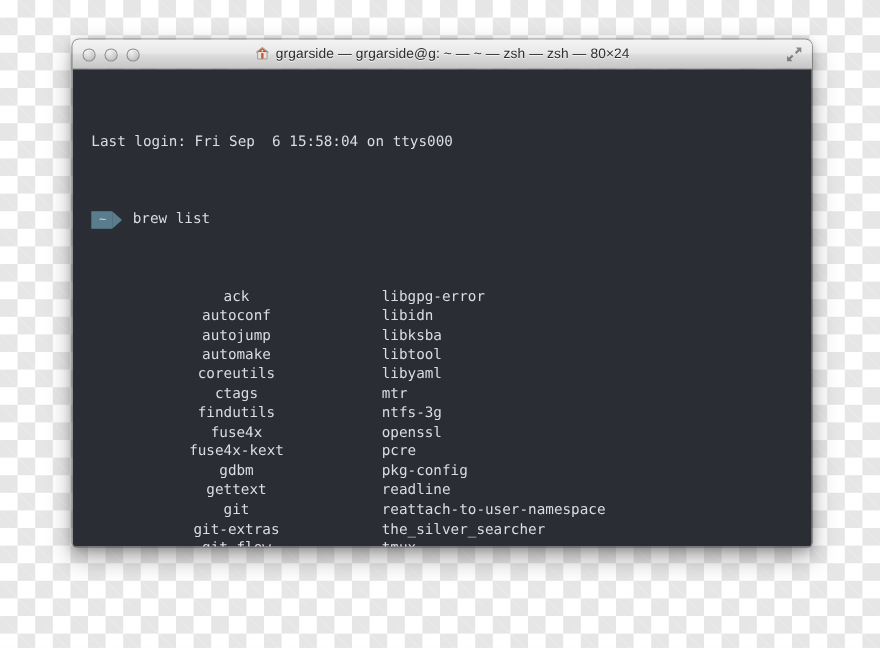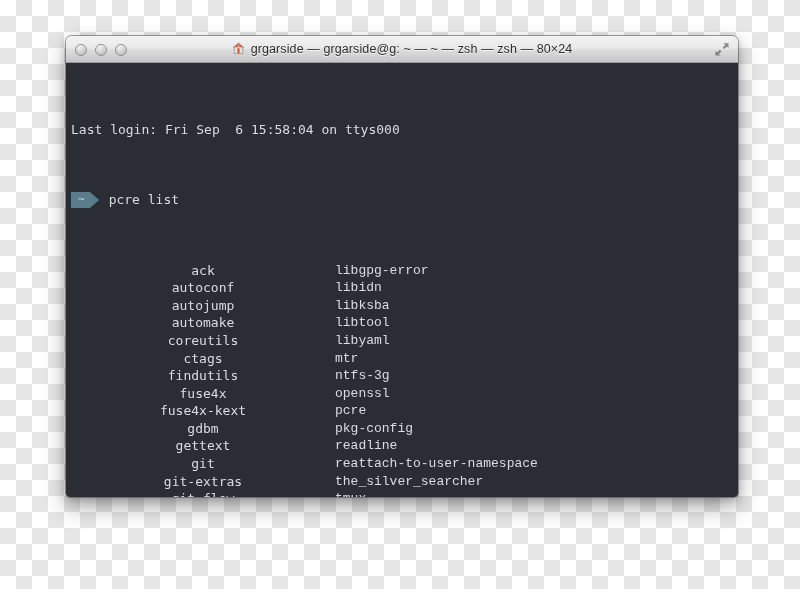--- a/index.html
+++ b/index.html
@@ -111,21 +111,21 @@
     top: 6px;
     width: 16px;
     height: 15px;
     opacity: 0.62;
   }
 
   
   #terminal {
     flex: 1 1 auto;
     background: #2b2d34;
-    padding: 5px 6px 4px 5px;
+    padding: 5px 6px 4px 17px;
     box-sizing: border-box;
     font-family: "DejaVu Sans Mono", "Liberation Mono", monospace;
     font-size: 13px;
     line-height: 17.6px;
     color: #d9dde1;
     overflow: hidden;
     position: relative;
     white-space: pre;
   }
 
@@ -139,21 +139,20 @@
   .col-a {
     display: inline-block;
     width: 264px;
     flex: 0 0 264px;
     white-space: pre;
     text-align: center;
   }
   .col-b {
     display: inline-block;
     white-space: pre;
-    font-family: Liberation Mono, monospace;
   }
 
   
   .prompt {
     display: inline-flex;
     align-items: stretch;
     height: 16px;
     flex: 0 0 auto;
   }
   .prompt-seg {
@@ -217,21 +216,21 @@
 
       <div class="tline">
         <span>Last login: Fri Sep  6 15:58:04 on ttys000</span>
       </div>
 
       <div class="tline">
         <span class="prompt">
           <span class="prompt-seg">~</span>
           <span class="prompt-arrow"></span>
         </span>
-        <span class="prompt-cmd">pcre list</span>
+        <span class="prompt-cmd">brew list</span>
       </div>
 
       <div id="pkg-rows"><div class="tline"><span class="col-a">ack</span><span class="col-b">libgpg-error</span></div><div class="tline"><span class="col-a">autoconf</span><span class="col-b">libidn</span></div><div class="tline"><span class="col-a">autojump</span><span class="col-b">libksba</span></div><div class="tline"><span class="col-a">automake</span><span class="col-b">libtool</span></div><div class="tline"><span class="col-a">coreutils</span><span class="col-b">libyaml</span></div><div class="tline"><span class="col-a">ctags</span><span class="col-b">mtr</span></div><div class="tline"><span class="col-a">findutils</span><span class="col-b">ntfs-3g</span></div><div class="tline"><span class="col-a">fuse4x</span><span class="col-b">openssl</span></div><div class="tline"><span class="col-a">fuse4x-kext</span><span class="col-b">pcre</span></div><div class="tline"><span class="col-a">gdbm</span><span class="col-b">pkg-config</span></div><div class="tline"><span class="col-a">gettext</span><span class="col-b">readline</span></div><div class="tline"><span class="col-a">git</span><span class="col-b">reattach-to-user-namespace</span></div><div class="tline"><span class="col-a">git-extras</span><span class="col-b">the_silver_searcher</span></div><div class="tline"><span class="col-a">git-flow</span><span class="col-b">tmux</span></div></div>
 
       
 
     </div>
   </div>
 </div>
 

